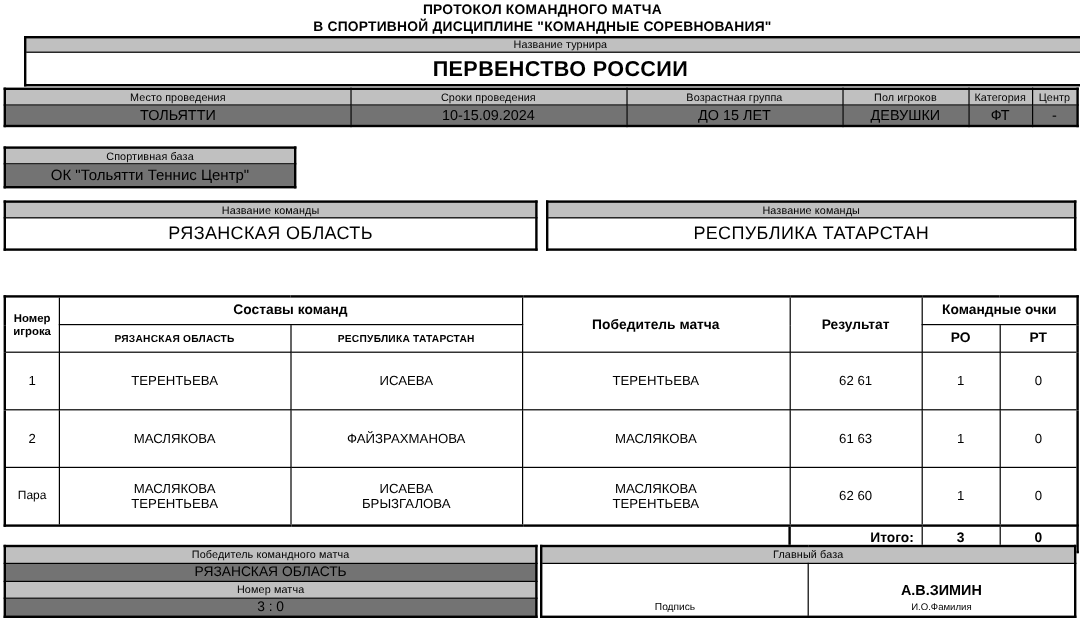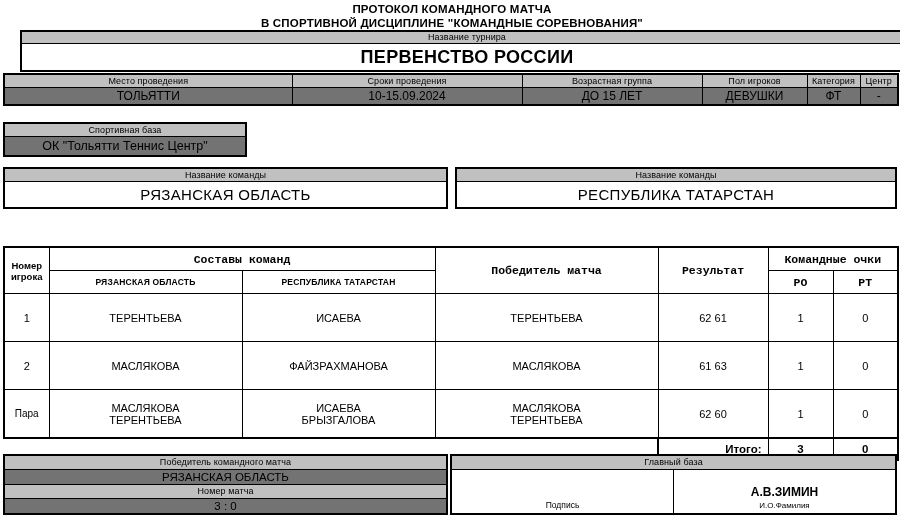--- a/index.html
+++ b/index.html
@@ -154,21 +154,20 @@
     background: #ffffff;
   }
   #results-table .hd-small {
     font-size: 9.5px;
     line-height: 11px;
     font-weight: bold;
   }
   #results-table .hd-big {
     font-size: 11.5px;
     font-weight: bold;
-    font-family: Liberation Mono, monospace;
   }
   #results-table .hd-team {
     font-size: 8.5px;
     font-weight: bold;
     letter-spacing: 0.2px;
   }
   #results-table .cell {
     font-size: 11px;
     height: 47px;
   }

